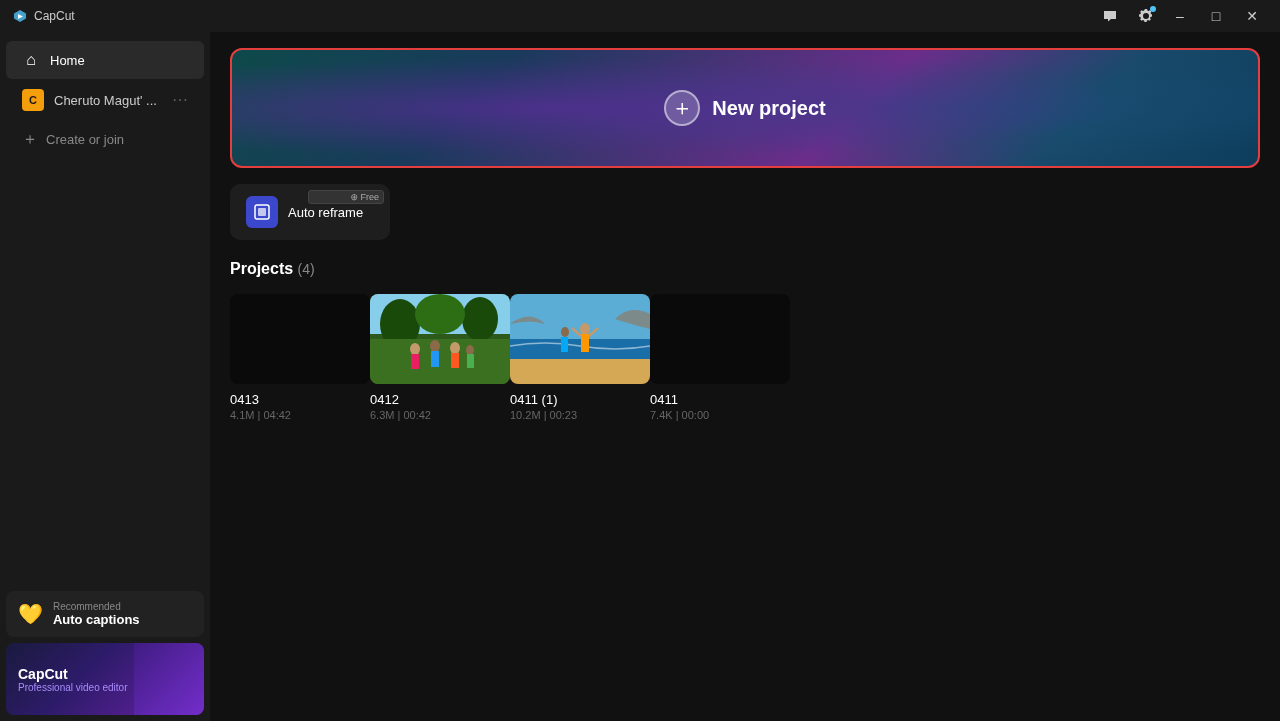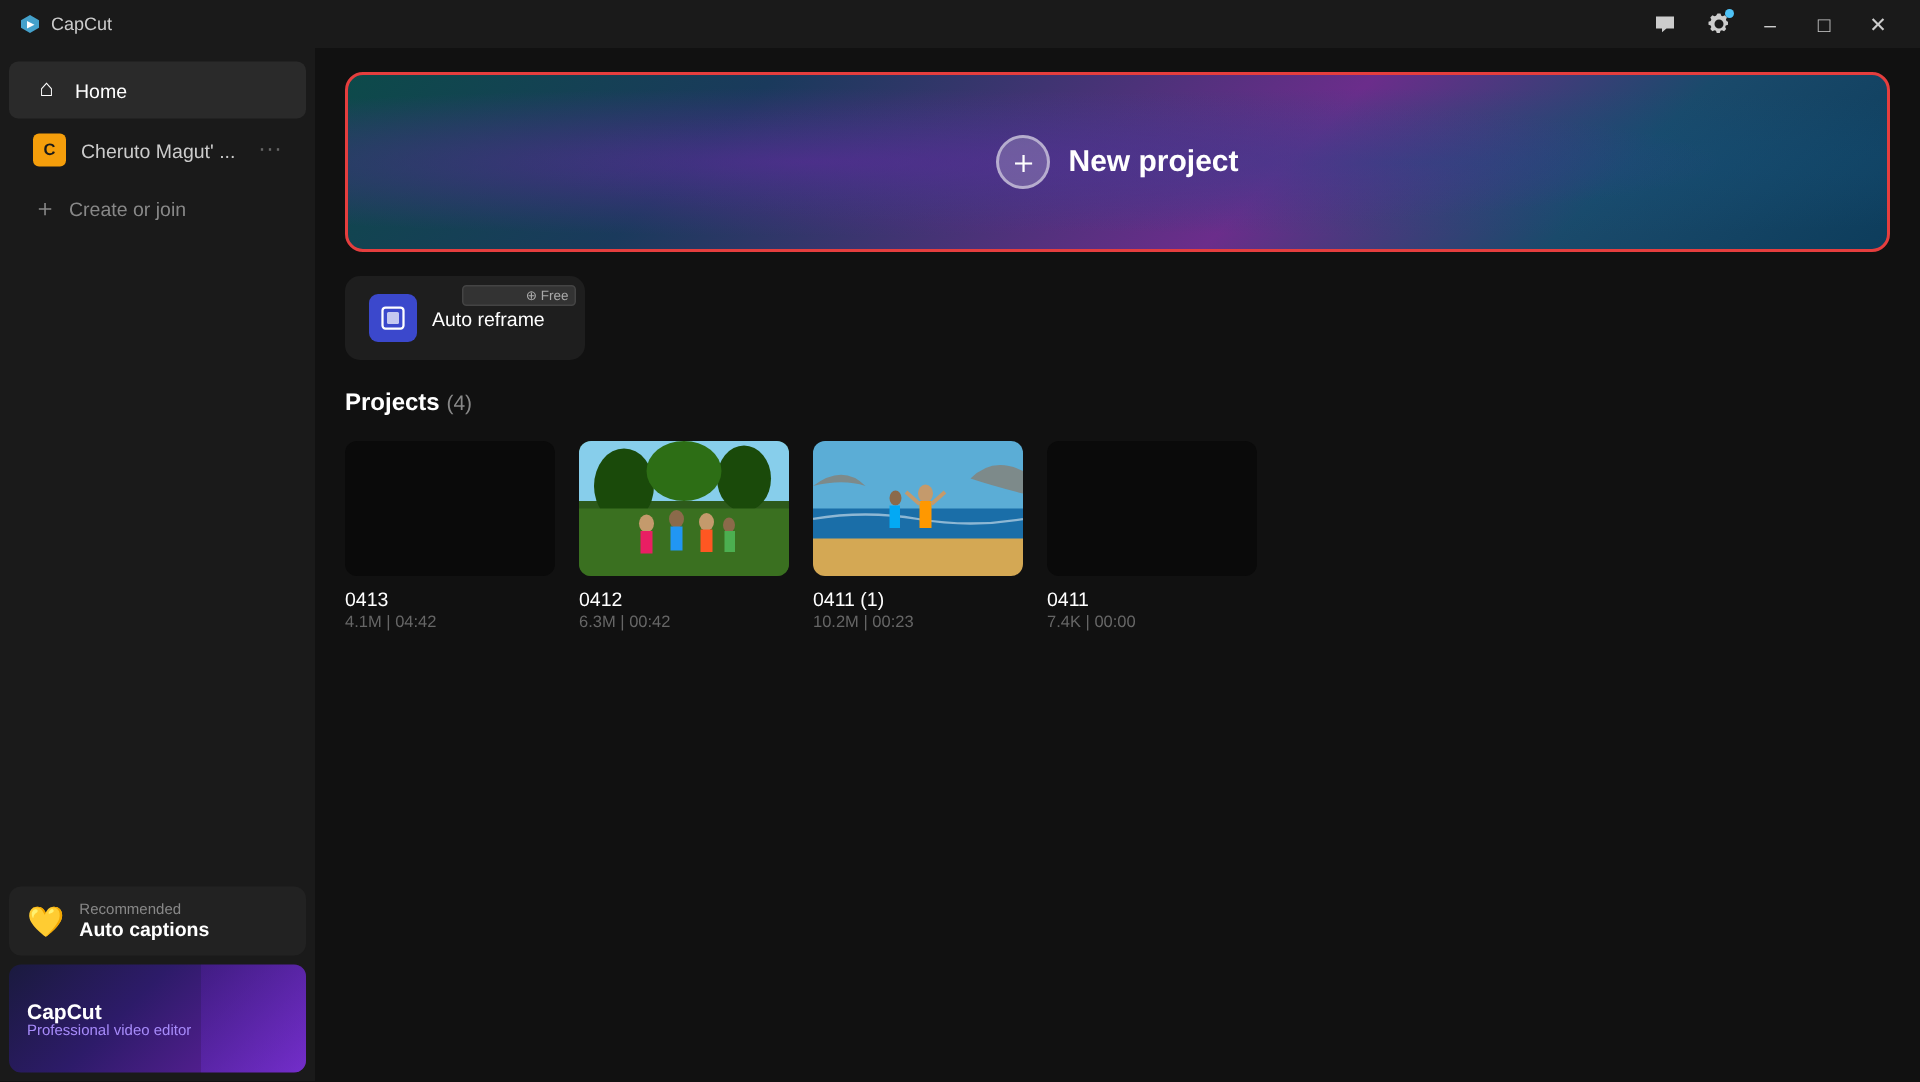--- a/index.html
+++ b/index.html
@@ -438,21 +438,20 @@
       border-radius: 6px;
       display: flex;
       align-items: center;
       gap: 6px;
       font-size: 13px;
     }
 
     
     .projects-grid {
       display: flex;
-      gap: 16px;
       flex-wrap: wrap;
     }
     .project-item {
       display: flex;
       flex-direction: column;
       cursor: pointer;
       width: 140px;
     }
     .project-thumbnail {
       width: 140px;

